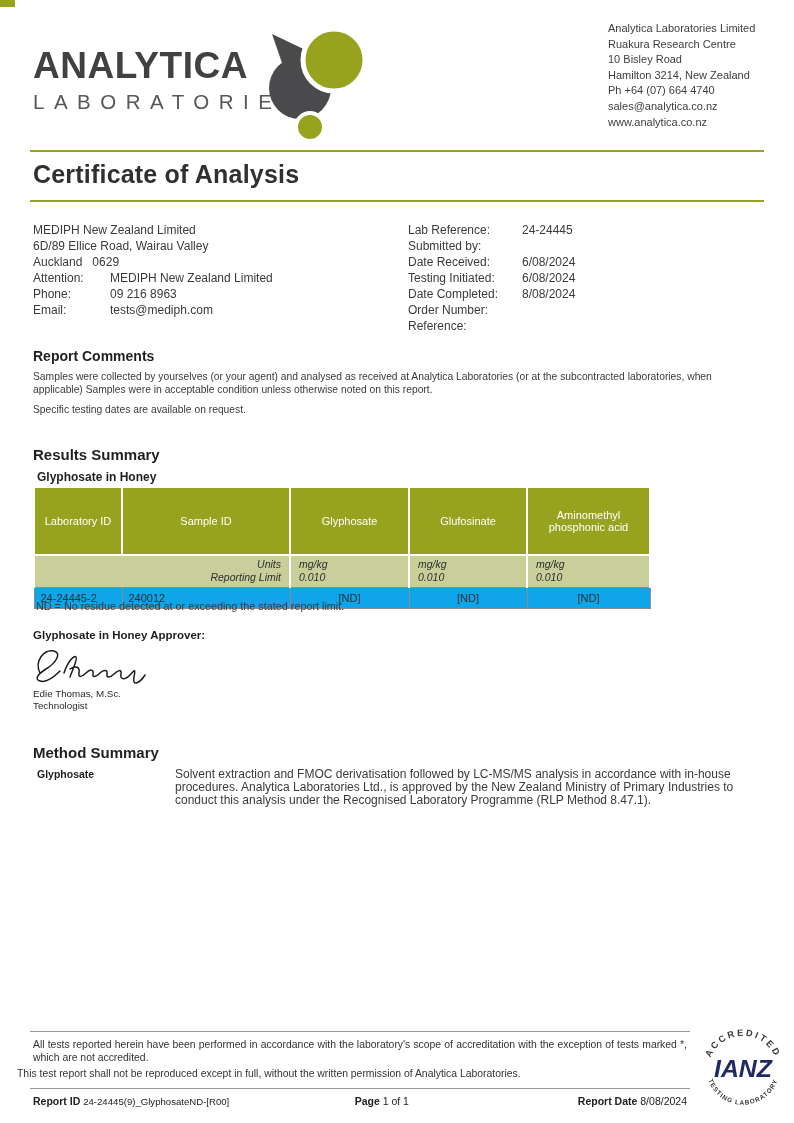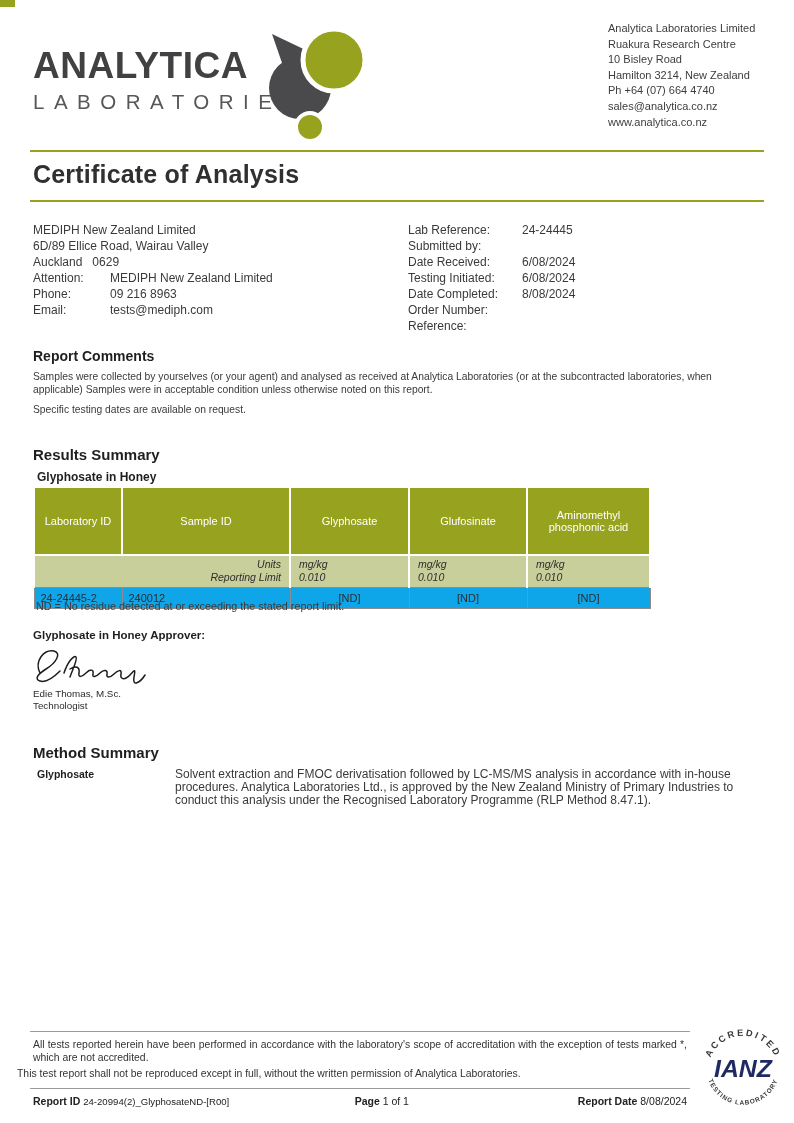--- a/index.html
+++ b/index.html
@@ -213,21 +213,21 @@
   <div class="h-method">Method Summary</div>
   <div class="method-name">Glyphosate</div>
   <div class="method-desc">Solvent extraction and FMOC derivatisation followed by LC-MS/MS analysis in accordance with in-house procedures. Analytica Laboratories Ltd., is approved by the New Zealand Ministry of Primary Industries to conduct this analysis under the Recognised Laboratory Programme (RLP Method 8.47.1).</div>
 
   <div class="foot-rule-top"></div>
   <div class="disclaimer1">All tests reported herein have been performed in accordance with the laboratory's scope of accreditation with the exception of tests marked *, which are not accredited.</div>
   <div class="disclaimer2">This test report shall not be reproduced except in full, without the written permission of Analytica Laboratories.</div>
   <div class="foot-rule-bottom"></div>
 
   <div class="foot-row">
-    <div class="foot-left"><span class="b">Report ID</span> <span class="small-val">24-20994(2)_GlyphosateND-[R00]</span></div>
+    <div class="foot-left"><span class="b">Report ID</span> <span class="small-val">24-24445(9)_GlyphosateND-[R00]</span></div>
     <div class="foot-center"><span class="b">Page</span> <span>1 of 1</span></div>
     <div class="foot-right"><span class="b">Report Date</span> <span>8/08/2024</span></div>
   </div>
 
   <svg class="ianz" width="92" height="92" viewBox="0 0 100 100">
     <defs>
       <path id="arcTop" d="M 12,53 A 38,38 0 0 1 88,53"></path>
       <path id="arcBottom" d="M 10,50 A 40,40 0 0 0 90,50"></path>
     </defs>
     <text font-size="10" letter-spacing="2.5" fill="#3a3a3a" font-weight="700">

